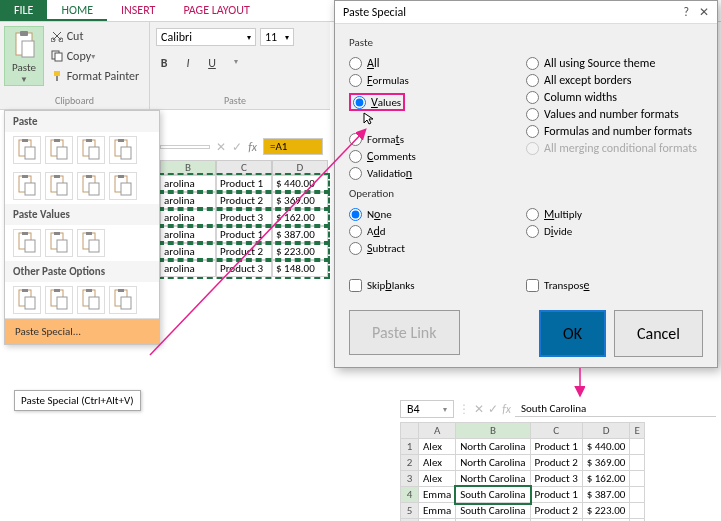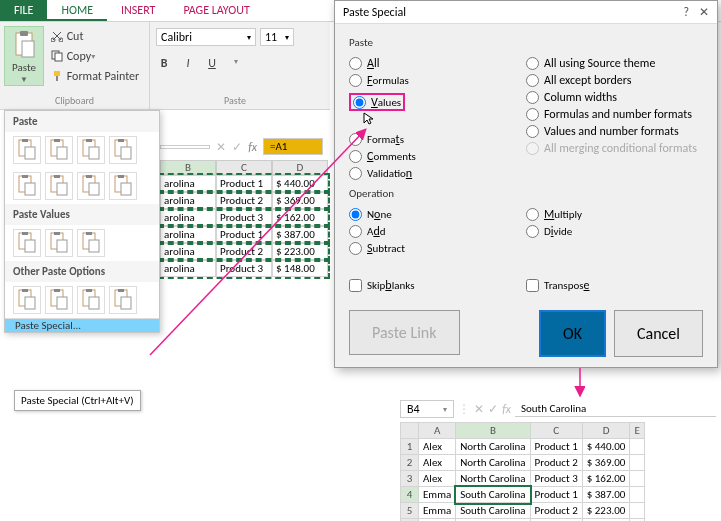--- a/index.html
+++ b/index.html
@@ -20,21 +20,21 @@
 .font-group{width:170px;padding:6px;position:relative}
 .font-row1{display:flex;gap:4px}
 .font-name{border:1px solid #ccc;background:#fff;padding:1px 4px;width:100px;font-size:11px;display:flex;justify-content:space-between;align-items:center}
 .font-size{border:1px solid #ccc;background:#fff;padding:1px 4px;width:34px;font-size:11px;display:flex;justify-content:space-between;align-items:center}
 .font-row2{margin-top:10px;display:flex;gap:8px;font-size:13px;color:#444}
 .font-row2 span{width:16px;text-align:center}
 .paste-menu{position:absolute;left:4px;top:110px;width:156px;background:#fff;border:1px solid #c6c6c6;box-shadow:2px 2px 6px rgba(0,0,0,.2);z-index:5}
 .pm-head{padding:4px 8px;font-weight:bold;color:#555;font-size:11px;background:#f5f5f5}
 .pm-row{display:flex;gap:4px;padding:4px 8px}
 .pm-icon{width:28px;height:28px;border:1px solid #ddd;display:flex;align-items:center;justify-content:center}
-.pm-special{padding:0 10px;background:#7dd3fc;color:#333;font-size:11px;border-top:1px solid #ddd}
+.pm-special{padding:6px 10px;background:#fdba74;color:#333;font-size:11px;border-top:1px solid #ddd}
 .tooltip{position:absolute;left:14px;top:390px;background:#fff;border:1px solid #aaa;padding:3px 6px;font-size:11px;box-shadow:1px 1px 3px rgba(0,0,0,.2)}
 .sheet1{position:absolute;left:160px;top:160px;width:168px}
 .colhdrs{display:flex}
 .colhdr{width:56px;background:#e8e8e8;border:1px solid #ccc;text-align:center;font-size:11px;color:#555}
 .colhdr.sel{background:#d4e8d4}
 .srow{display:flex}
 .cell{width:56px;border:1px solid #d4d4d4;padding:1px 3px;font-size:11px;white-space:nowrap;overflow:hidden}
 .sel-range{outline:2px dashed #217346}
 .fbar{position:absolute;left:160px;top:138px;display:flex;align-items:center;gap:6px}
 .fbar .nb{border:1px solid #ccc;padding:1px 6px;width:50px;background:#fff;font-size:11px}
@@ -346,25 +346,25 @@
         <label class="radio">
             <input type="radio" name="p" style="">
             <span>All except borders</span>
           </label>
         <label class="radio">
             <input type="radio" name="p" style="">
             <span>Column widths</span>
           </label>
         <label class="radio">
             <input type="radio" name="p" style="">
+            <span>Values and number formats</span>
+          </label>
+        <label class="radio">
+            <input type="radio" name="p" style="">
             <span>Formulas and number formats</span>
-          </label>
-        <label class="radio">
-            <input type="radio" name="p" style="">
-            <span>Values and number formats</span>
           </label>
         <label class="radio dis">
             <input type="radio" name="p" disabled="" style="">
             <span>All merging conditional formats</span>
           </label>
       </div>
     </div>
     <div class="grp-lbl">Operation</div>
     <div class="radio-cols">
       <div class="rcol">

